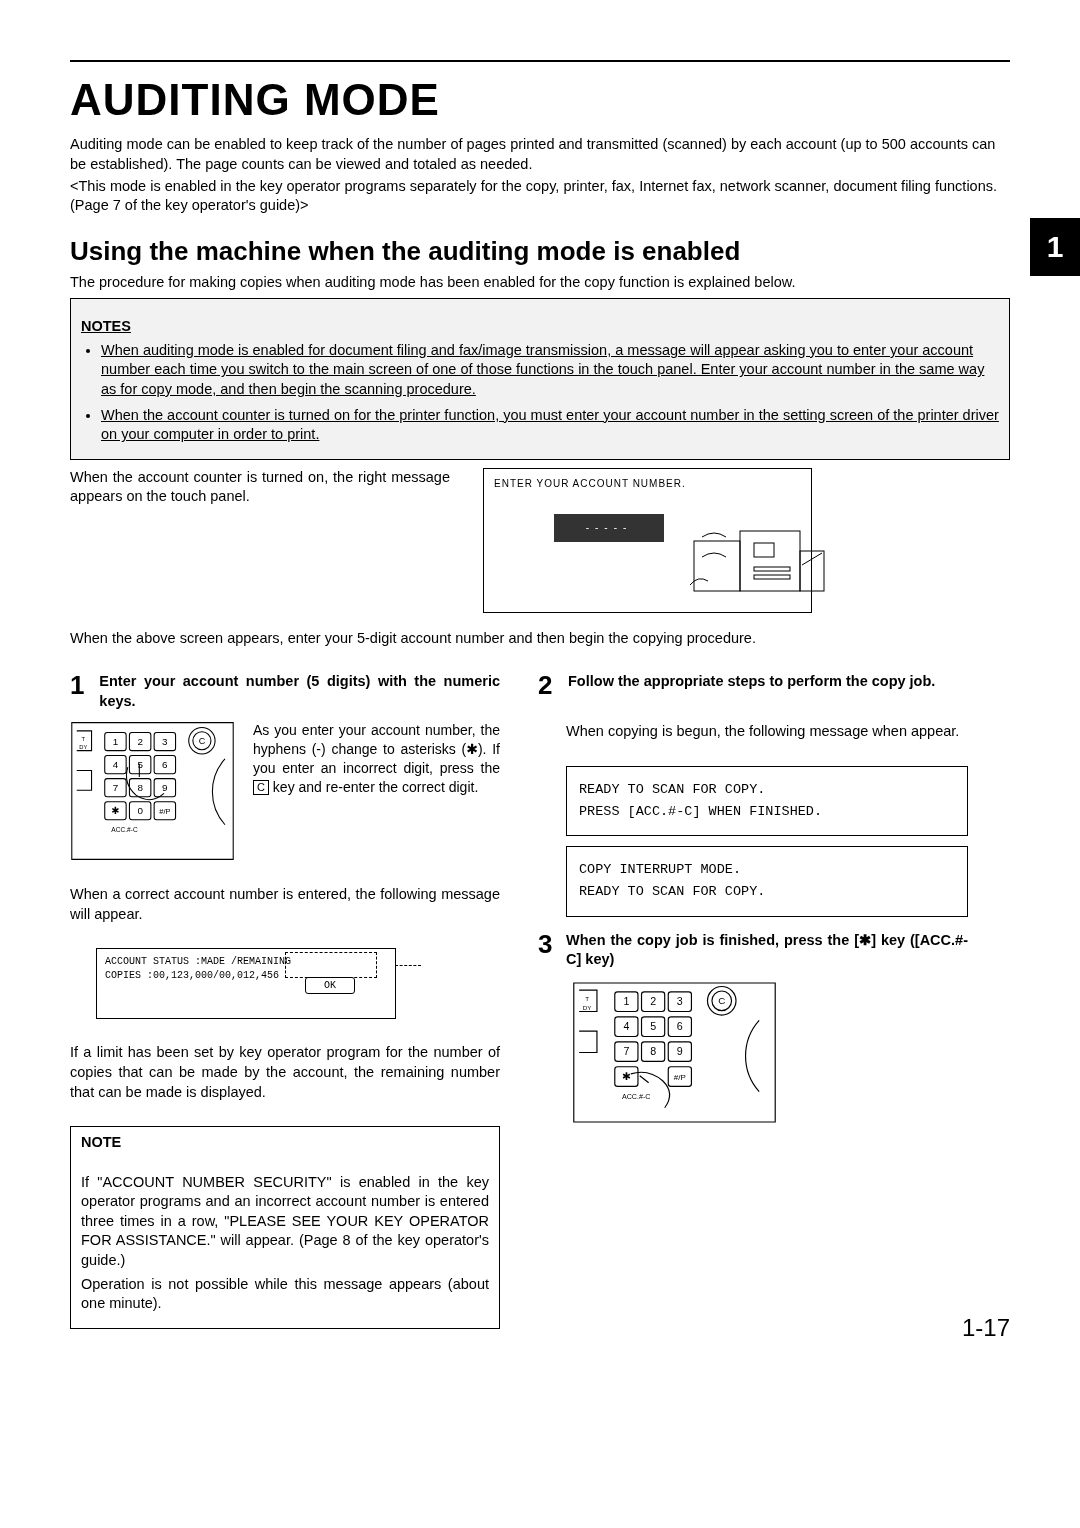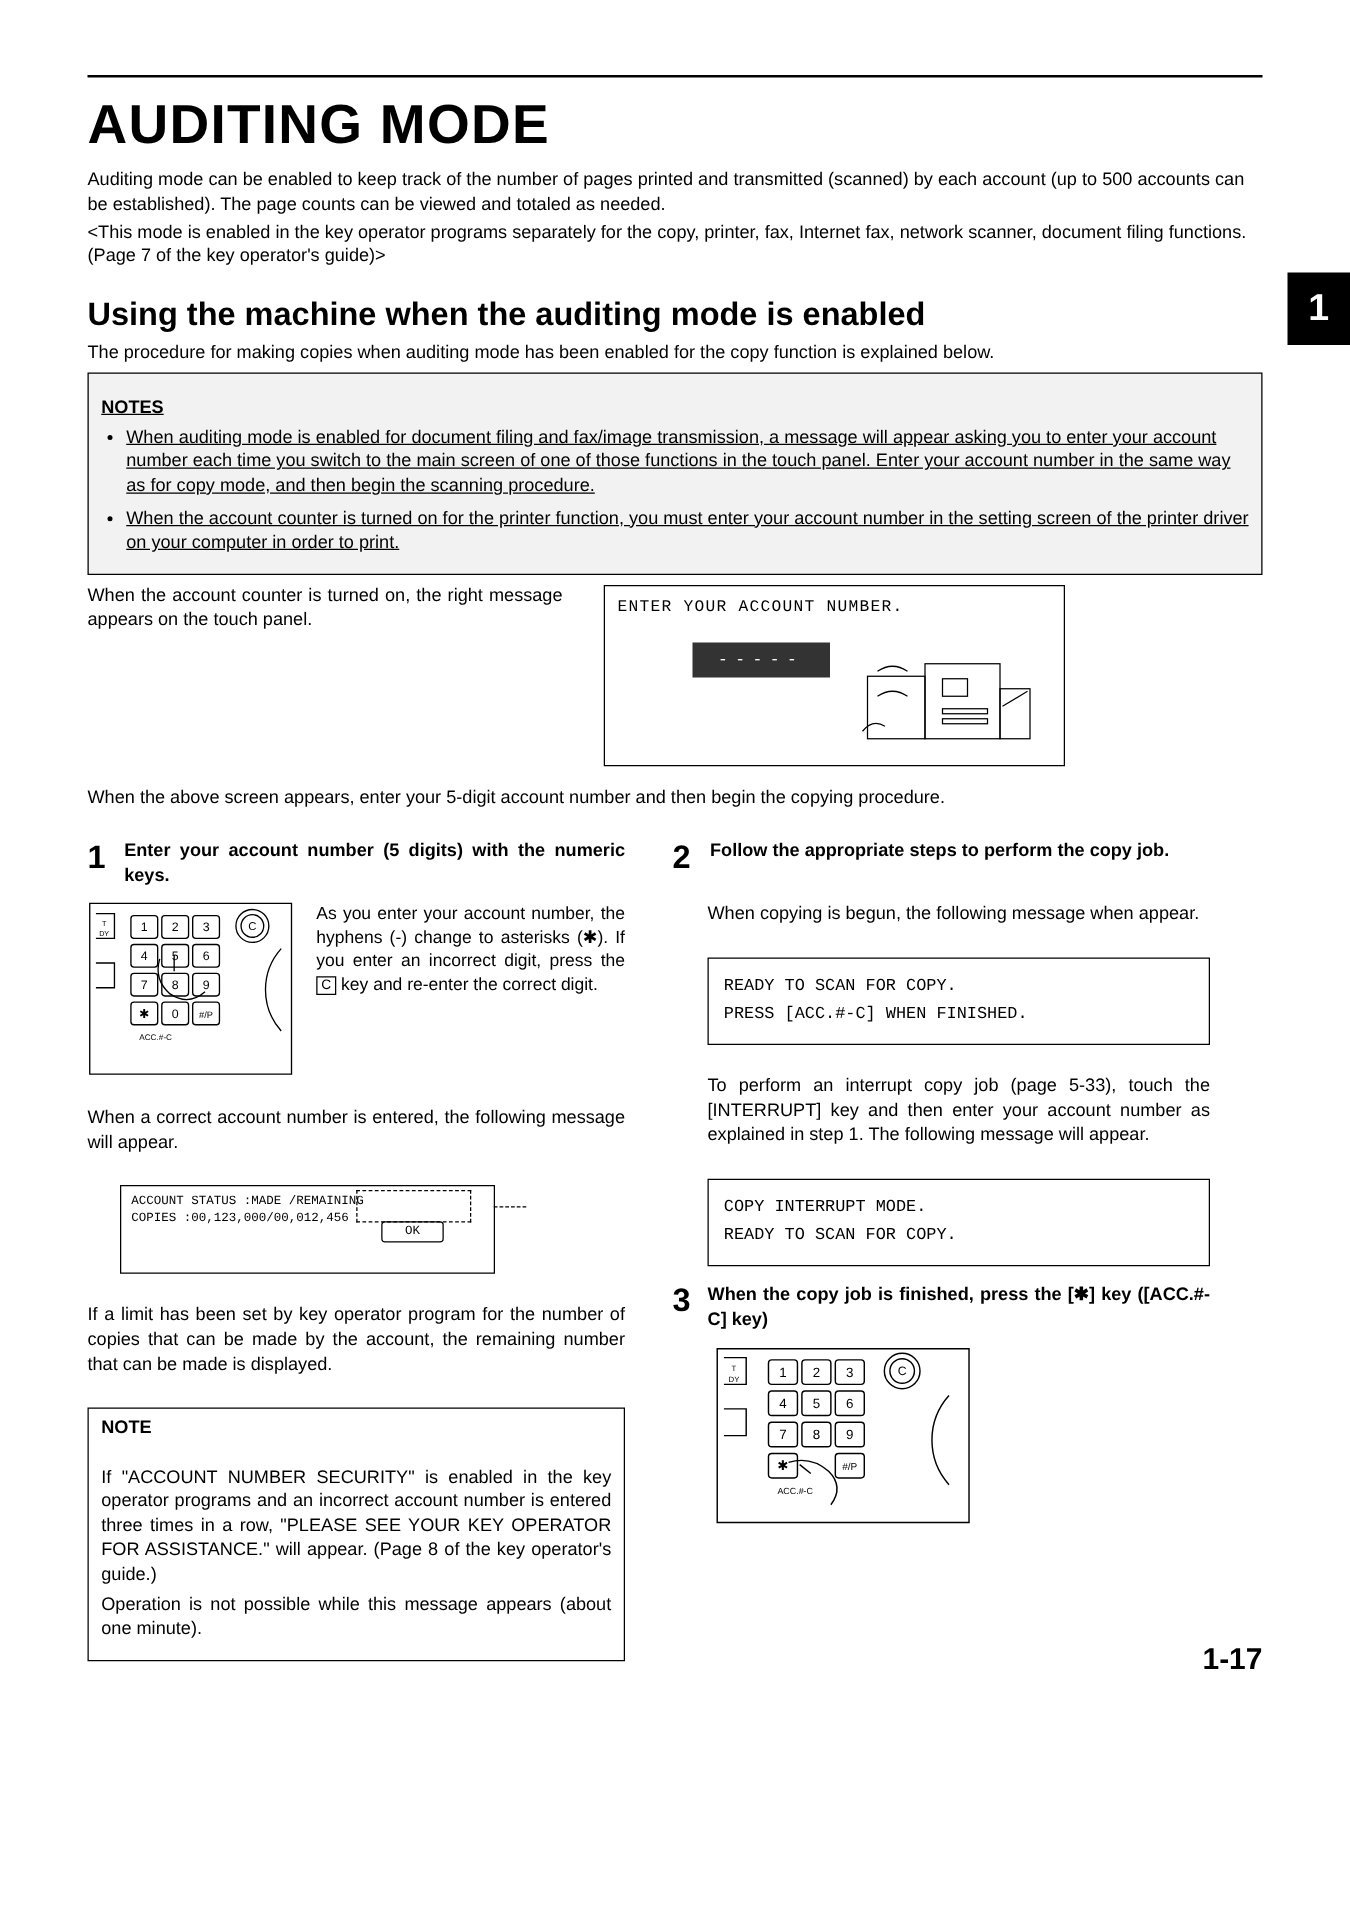--- a/index.html
+++ b/index.html
@@ -54,25 +54,25 @@
   .after-notes { margin-top: 10px; }
   .touch-block {
     display: flex;
     gap: 33px;
     margin-top: 8px;
     align-items: flex-start;
   }
   .touch-text { width: 380px; text-align: justify; }
   .touch-panel {
     border: 1.5px solid #000;
-    width: 369px;
+    width: 329px;
     height: 145px;
     padding: 8px 10px;
-    font-family: Liberation Mono, monospace;
-    font-size: 13px;
+    font-family: Liberation Sans, sans-serif;
+    font-size: 10px;
     position: relative;
     background: #fff;
   }
   .touch-panel .panel-hdr { letter-spacing: 1px; }
   .touch-panel .dashes {
     position: absolute;
     left: 70px; top: 45px;
     width: 110px; height: 28px;
     background: #333;
     color: #fff;
@@ -159,21 +159,21 @@
   .note2 p { margin: 4px 0; text-align: justify; }
   .keypad2 {
     width: 205px;
     margin: 10px 0 0 34px;
   }
   .pgnum {
     position: absolute;
     right: 70px;
     bottom: 24px;
     font-size: 24px;
-    font-weight: 700;
+    font-weight: 400;
   }
   .asterisk-sym { font-family: Arial; }
 </style>
 </head>
 <body>
 
 <h1>AUDITING MODE</h1>
 
 <div class="intro">
   <p>Auditing mode can be enabled to keep track of the number of pages printed and transmitted (scanned) by each account (up to 500 accounts can be established). The page counts can be viewed and totaled as needed.</p>
@@ -305,21 +305,20 @@
       <div class="step-title">Follow the appropriate steps to perform the copy job.</div>
     </div>
 
     <p class="para-j" style="margin-left:28px;">When copying is begun, the following message when appear.</p>
 
     <div class="msgbox" style="margin-left:28px;">
       <p>READY TO SCAN FOR COPY.</p>
       <p>PRESS [ACC.#-C] WHEN FINISHED.</p>
     </div>
 
-    <p class="para-j" style="margin-left:28px;">To perform an interrupt copy job (page 5-33), touch the [INTERRUPT] key and then enter your account number as explained in step 1. The following message will appear.</p>
 
     <div class="msgbox" style="margin-left:28px;">
       <p>COPY INTERRUPT MODE.</p>
       <p>READY TO SCAN FOR COPY.</p>
     </div>
 
     <div class="step" style="margin-top:14px;">
       <div class="step-num">3</div>
       <div class="step-title">
         <span>When the copy job is finished, press the [</span><span class="asterisk-sym">✱</span><span>] key ([ACC.#-C] key)</span>

